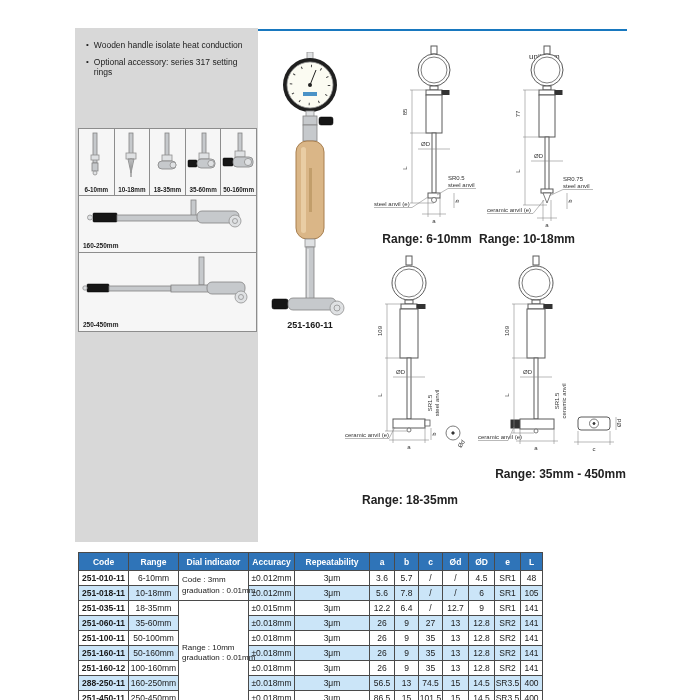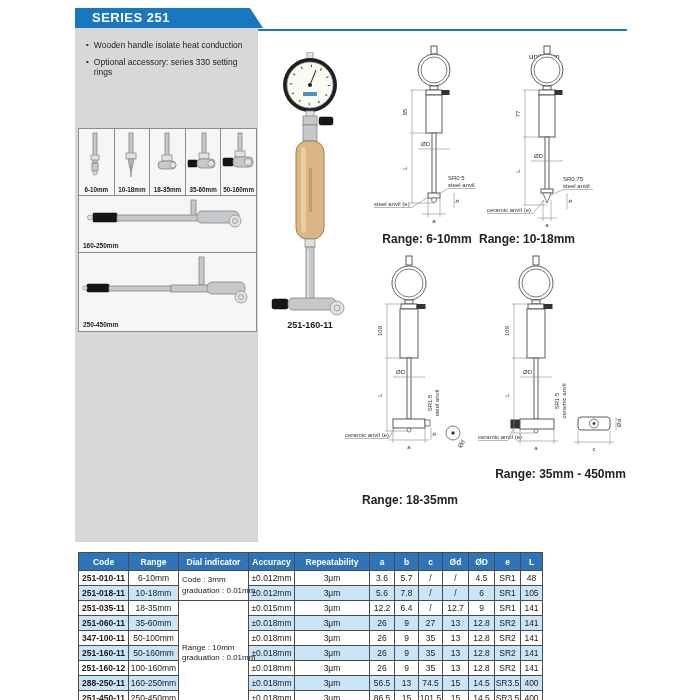--- a/index.html
+++ b/index.html
@@ -53,35 +53,32 @@
   .spec-table tbody tr:nth-child(even) td{background:#cbe5f8;}
   .spec-table td.code{font-weight:bold;}
   .spec-table td.dial-cell{background:#fff !important;text-align:left;font-size:8px;padding-left:3px;
         line-height:1.3;vertical-align:middle;}
 </style>
 </head>
 <body>
 
 <div id="page">
 
-  <div class="banner">
-    <span>SERIES 251</span>
-  </div>
   <div class="rule"></div>
 
   <div class="panel"></div>
 
   <div class="features">
     <div class="feat">
       <span class="bullet">•</span>
       <span>Wooden handle isolate heat conduction</span>
     </div>
     <div class="feat">
       <span class="bullet">•</span>
-      <span>Optional accessory: series 330 setting rings</span>
+      <span>Optional accessory: series 317 setting rings</span>
     </div>
   </div>
 
   <div class="gallery">
     <div class="g-row">
       <div class="g-cell">
         <svg width="34" height="56" viewBox="0 0 34 56">
           <rect class="metal" x="14" y="4" width="4" height="30"></rect>
             <rect class="metal2" x="12" y="26" width="8" height="5"></rect>
           <rect class="metal" x="13" y="34" width="6" height="8"></rect>
@@ -416,21 +413,21 @@
         <td>3μm</td>
         <td>26</td>
         <td>9</td>
         <td>27</td>
         <td>13</td>
         <td>12.8</td>
         <td>SR2</td>
         <td>141</td>
       </tr>
       <tr>
-        <td class="code">347-100-11</td>
+        <td class="code">251-100-11</td>
         <td>50-100mm</td>
         <td>±0.018mm</td>
         <td>3μm</td>
         <td>26</td>
         <td>9</td>
         <td>35</td>
         <td>13</td>
         <td>12.8</td>
         <td>SR2</td>
         <td>141</td>

